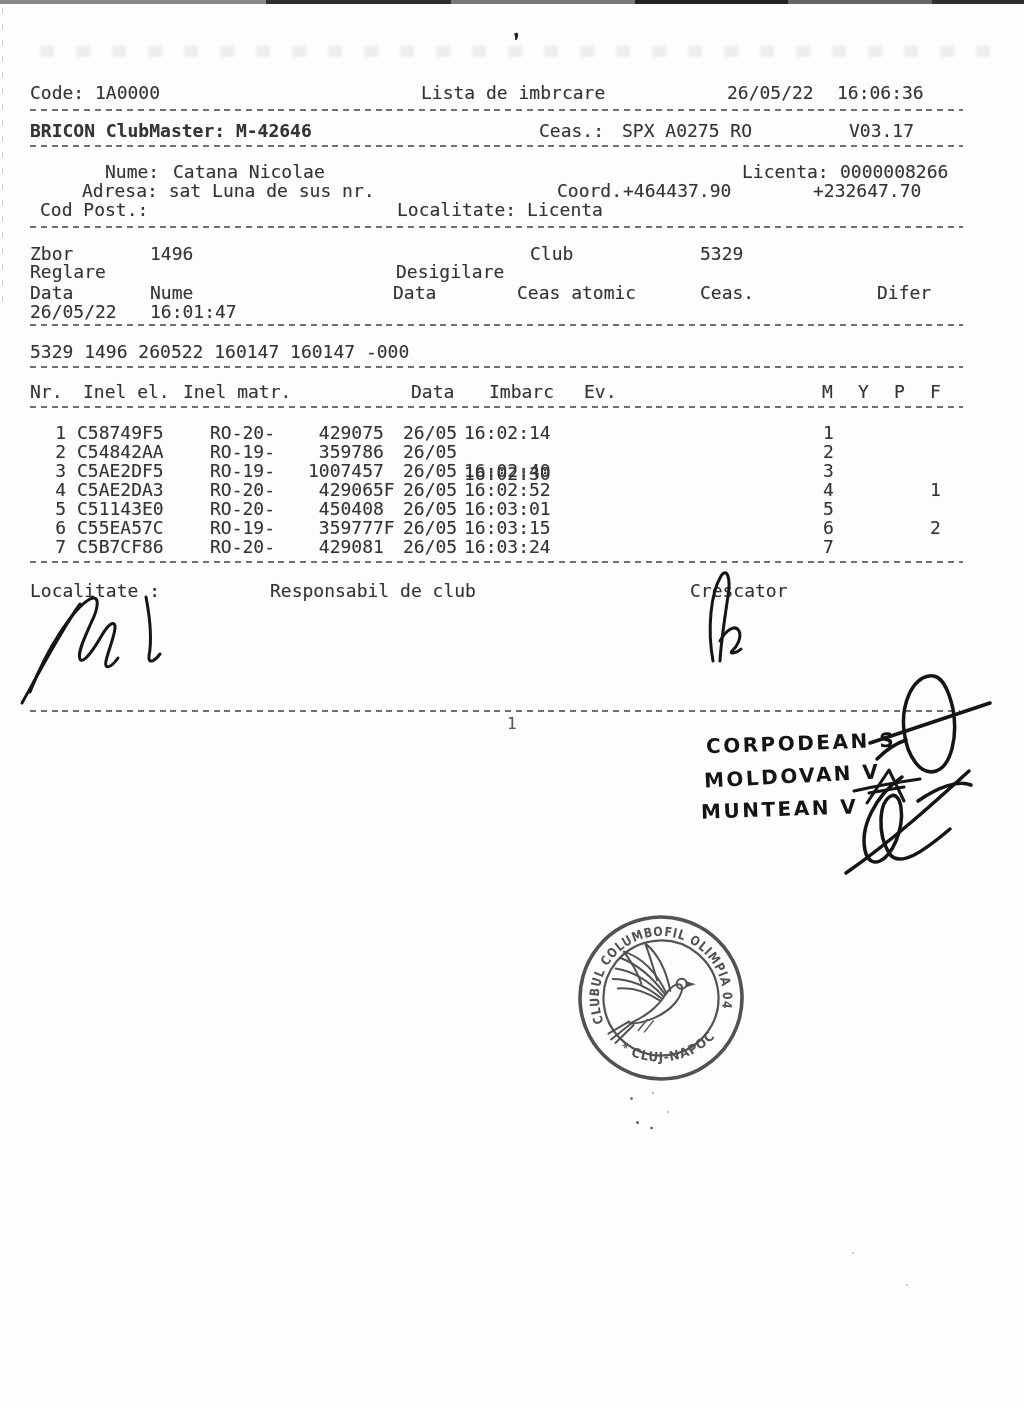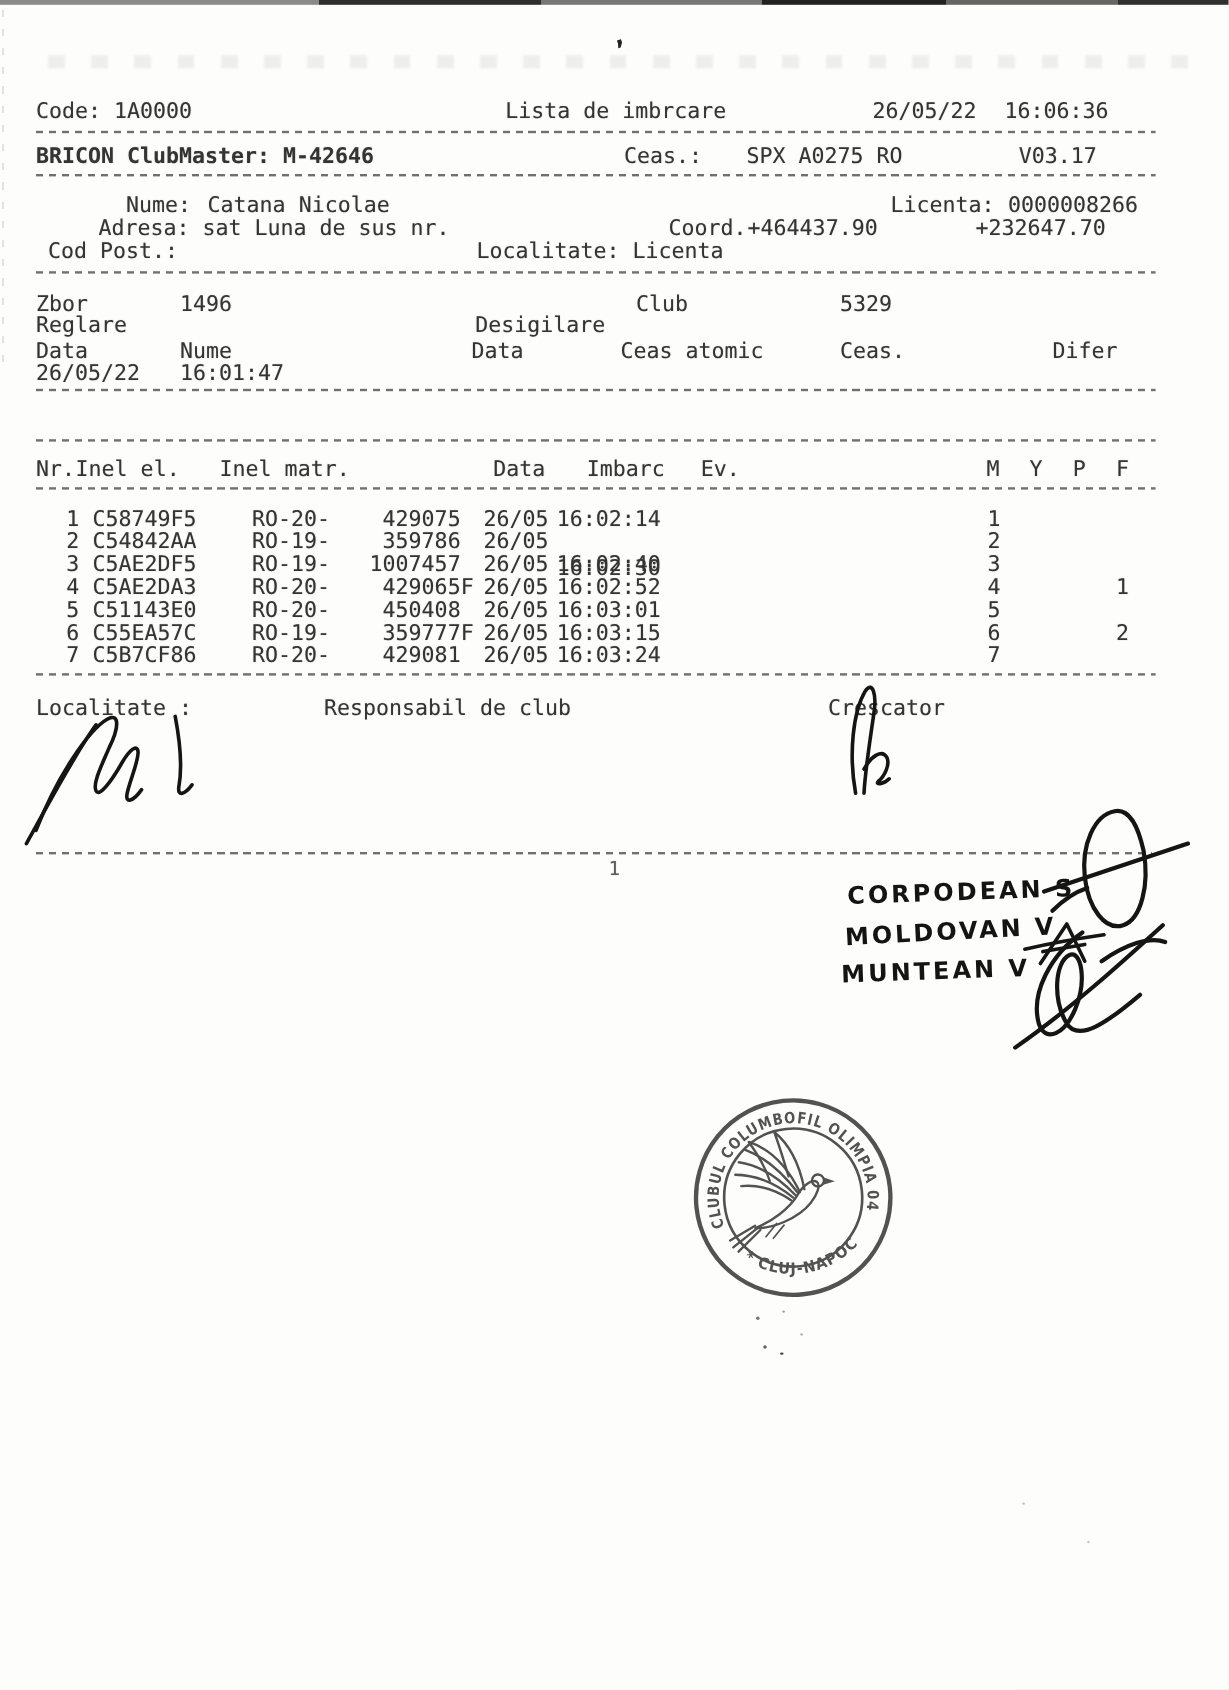--- a/index.html
+++ b/index.html
@@ -40,21 +40,21 @@
   <div class="ghost-row"></div>
   <div class="artifact-comma">,</div>
 
   <div class="t" style="left:30px;  top:84px;">Code: 1A0000</div>
   <div class="t" style="left:421px; top:84px;">Lista de imbrcare</div>
   <div class="t" style="left:727px; top:84px;">26/05/22</div>
   <div class="t" style="left:837px; top:84px;">16:06:36</div>
   <div class="dash" style="top:109px;"></div>
 
   <div class="t" style="left:30px;  top:122px;font-weight:bold;">BRICON ClubMaster: M-42646</div>
-  <div class="t" style="left:520px; top:122px;">Ceas.:</div>
+  <div class="t" style="left:539px; top:122px;">Ceas.:</div>
   <div class="t" style="left:622px; top:122px;">SPX A0275 RO</div>
   <div class="t" style="left:849px; top:122px;">V03.17</div>
   <div class="dash" style="top:145px;"></div>
 
   <div class="t" style="left:105px; top:163px;">Nume:</div>
   <div class="t" style="left:173px; top:163px;">Catana Nicolae</div>
   <div class="t" style="left:742px; top:163px;">Licenta:</div>
   <div class="t" style="left:840px; top:163px;">0000008266</div>
   <div class="t" style="left:82px;  top:182px;">Adresa: sat Luna de sus nr.</div>
   <div class="t" style="left:557px; top:182px;">Coord.</div>
@@ -72,24 +72,25 @@
   <div class="t" style="left:396px; top:263px;text-align:right;">Desigilare</div>
   <div class="t" style="left:30px;  top:284px;">Data</div>
   <div class="t" style="left:150px; top:284px;">Nume</div>
   <div class="t" style="left:393px; top:284px;">Data</div>
   <div class="t" style="left:517px; top:284px;">Ceas atomic</div>
   <div class="t" style="left:700px; top:284px;">Ceas.</div>
   <div class="t" style="left:877px; top:284px;">Difer</div>
   <div class="t" style="left:30px;  top:303px;">26/05/22</div>
   <div class="t" style="left:150px; top:303px;">16:01:47</div>
   <div class="dash" style="top:324px;"></div>
+  <div class="t" style="left:30px;  top:343px;">5329 1496 260522 160147 160147 -000</div>
   <div class="dash" style="top:366px;"></div>
 
   <div class="t" style="left:30px;  top:383px;">Nr.</div>
-  <div class="t" style="left:63px;  top:383px;">Inel el.</div>
+  <div class="t" style="left:83px;  top:383px;">Inel el.</div>
   <div class="t" style="left:183px; top:383px;">Inel matr.</div>
   <div class="t" style="left:411px; top:383px;">Data</div>
   <div class="t" style="left:489px; top:383px;">Imbarc</div>
   <div class="t" style="left:584px; top:383px;">Ev.</div>
   <div class="t" style="left:822px; top:383px;">M</div>
   <div class="t" style="left:858px; top:383px;">Y</div>
   <div class="t" style="left:894px; top:383px;">P</div>
   <div class="t" style="left:930px; top:383px;">F</div>
   <div class="dash" style="top:406px;"></div>
 

